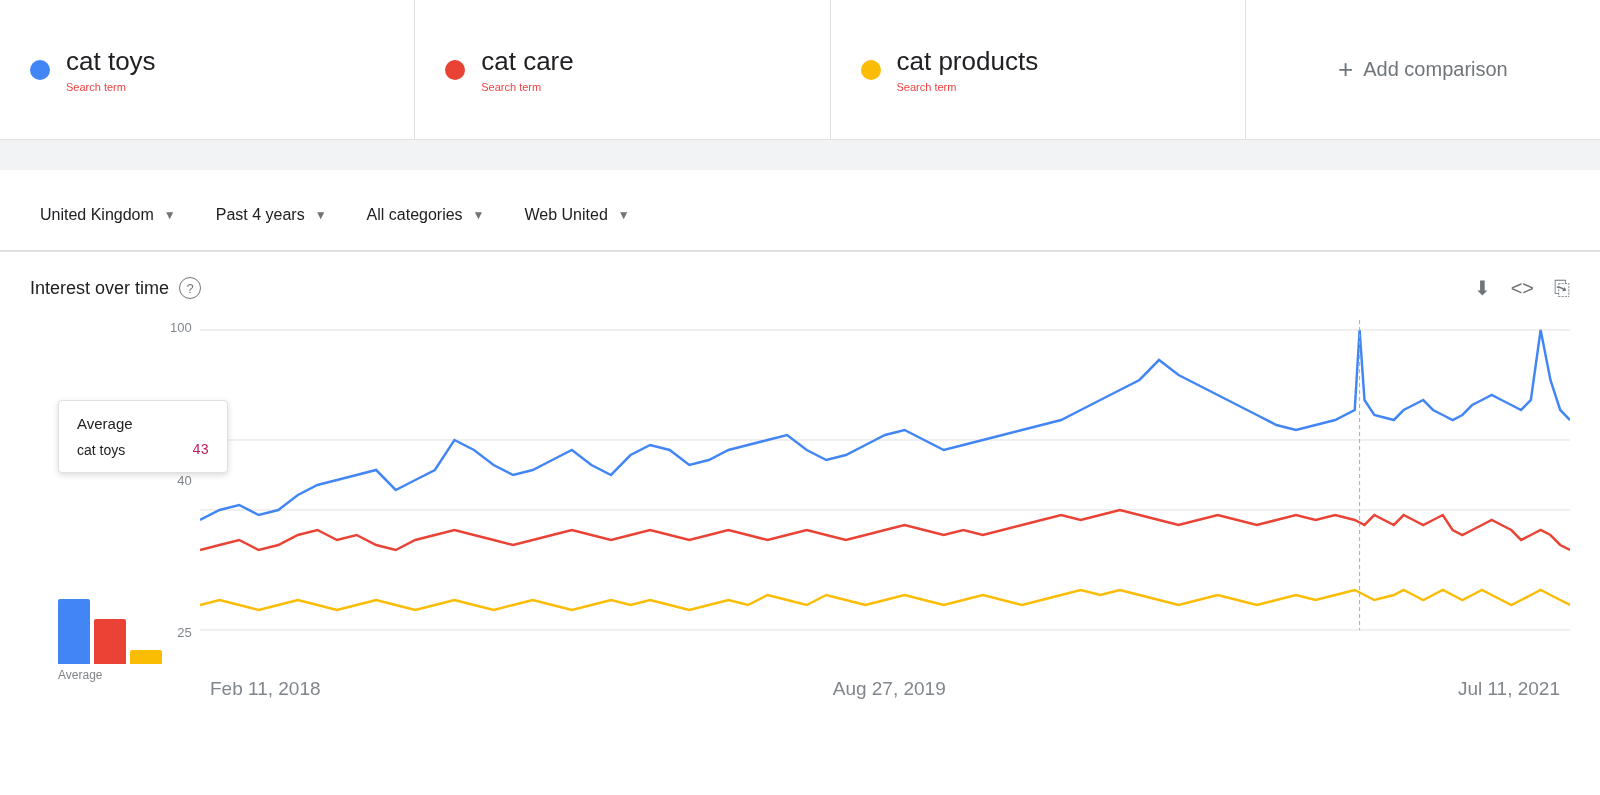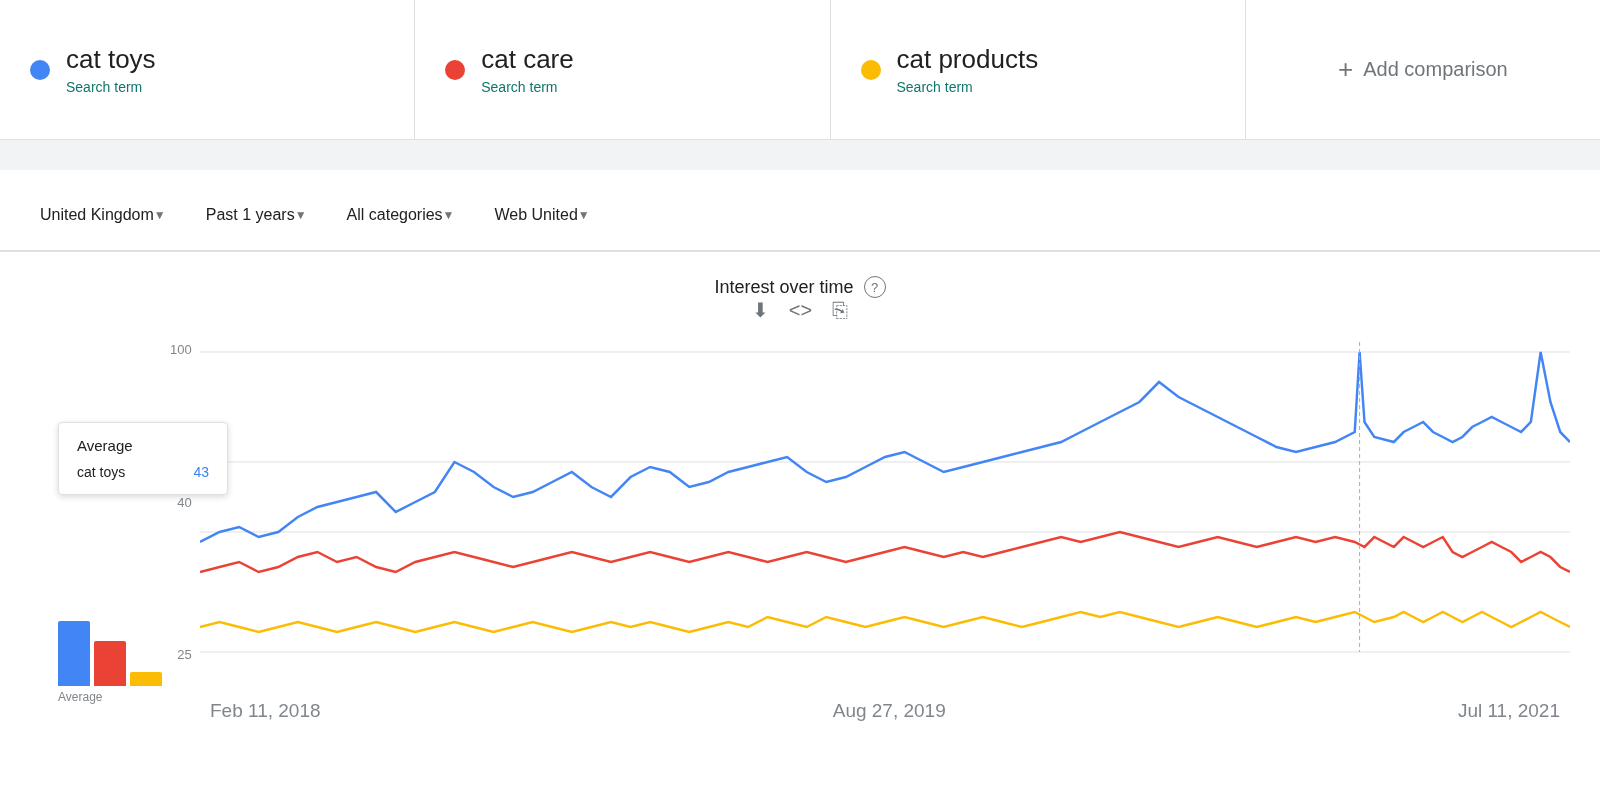--- a/index.html
+++ b/index.html
@@ -20,21 +20,21 @@
     }
     .search-term-item:last-child { border-right: none; }
     .term-dot {
       width: 20px;
       height: 20px;
       border-radius: 50%;
       flex-shrink: 0;
     }
     .term-text { display: flex; flex-direction: column; gap: 4px; }
     .term-name { font-size: 26px; font-weight: 400; color: #202124; }
-    .term-label { font-size: 14px; color: #0f766e; }
+    .term-label { font-size: 11px; color: #ef4444; }
     .add-comparison {
       display: flex;
       align-items: center;
       justify-content: center;
       gap: 10px;
       flex: 1;
       font-size: 20px;
       color: #70757a;
       cursor: pointer;
     }
@@ -44,41 +44,40 @@
       display: flex;
       align-items: center;
       padding: 16px 24px;
       gap: 8px;
       border-bottom: 2px solid #e0e0e0;
       background: #fff;
     }
     .filter-btn {
       display: flex;
       align-items: center;
-      gap: 0;
+      gap: 10px;
       padding: 10px 16px;
       font-size: 16px;
       color: #202124;
       cursor: pointer;
       border: none;
       background: none;
       justify-content: flex-end;
     }
     .filter-chevron { font-size: 12px; color: #70757a; }
 
     .chart-section {
       padding: 24px 30px;
       background: #fff;
     }
     .chart-header {
       display: flex;
       align-items: center;
-      justify-content: flex-start;
+      justify-content: space-between;
       margin-bottom: 20px;
-      flex-direction: column;
     }
     .chart-title-area {
       display: flex;
       align-items: center;
       gap: 10px;
     }
     .chart-title { font-size: 18px; color: #202124; }
     .help-icon {
       width: 22px;
       height: 22px;
@@ -118,21 +117,21 @@
       border: 1px solid #e0e0e0;
       border-radius: 4px;
       padding: 14px 18px;
       box-shadow: 0 2px 6px rgba(0,0,0,0.15);
       z-index: 10;
       min-width: 170px;
     }
     .tooltip-title { font-size: 15px; font-weight: 500; margin-bottom: 10px; color: #202124; }
     .tooltip-row { display: flex; justify-content: space-between; align-items: center; font-size: 14px; }
     .tooltip-term { color: #202124; }
-    .tooltip-val { color: #3b82f6; font-weight: 500; margin-left: 20px; }
+    .tooltip-val { color: #be185d; font-weight: 500; margin-left: 20px; font-family: Liberation Mono, monospace; }
 
     .avg-bars {
       position: absolute;
       left: 28px;
       bottom: 36px;
       display: flex;
       align-items: flex-end;
       gap: 4px;
       height: 80px;
     }
@@ -208,21 +207,21 @@
 </div>
 
 <div class="gray-section"></div>
 
 <div class="filters-bar">
   <button class="filter-btn">
     <span>United Kingdom</span>
     <span class="filter-chevron">▼</span>
   </button>
   <button class="filter-btn">
-    <span>Past 1 years</span>
+    <span>Past 4 years</span>
     <span class="filter-chevron">▼</span>
   </button>
   <button class="filter-btn">
     <span>All categories</span>
     <span class="filter-chevron">▼</span>
   </button>
   <button class="filter-btn">
     <span>Web United</span>
     <span class="filter-chevron">▼</span>
   </button>

